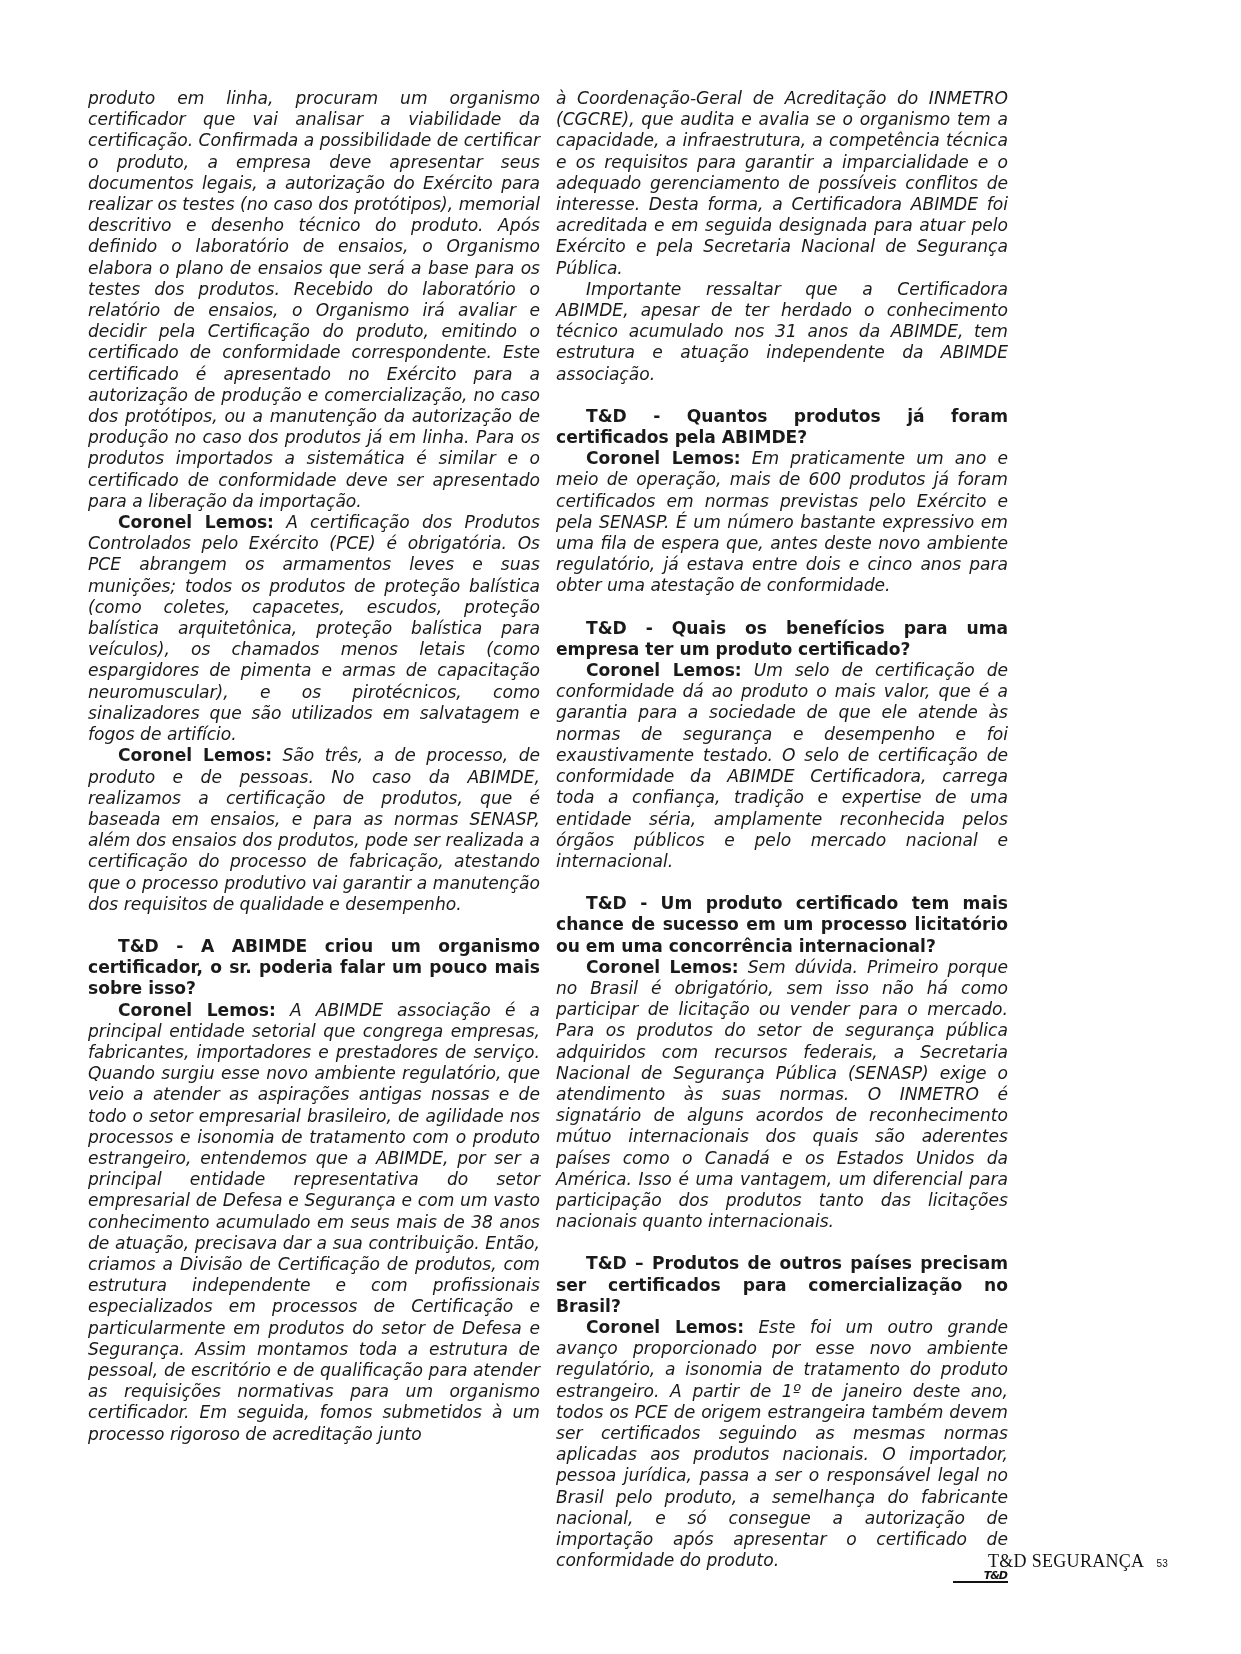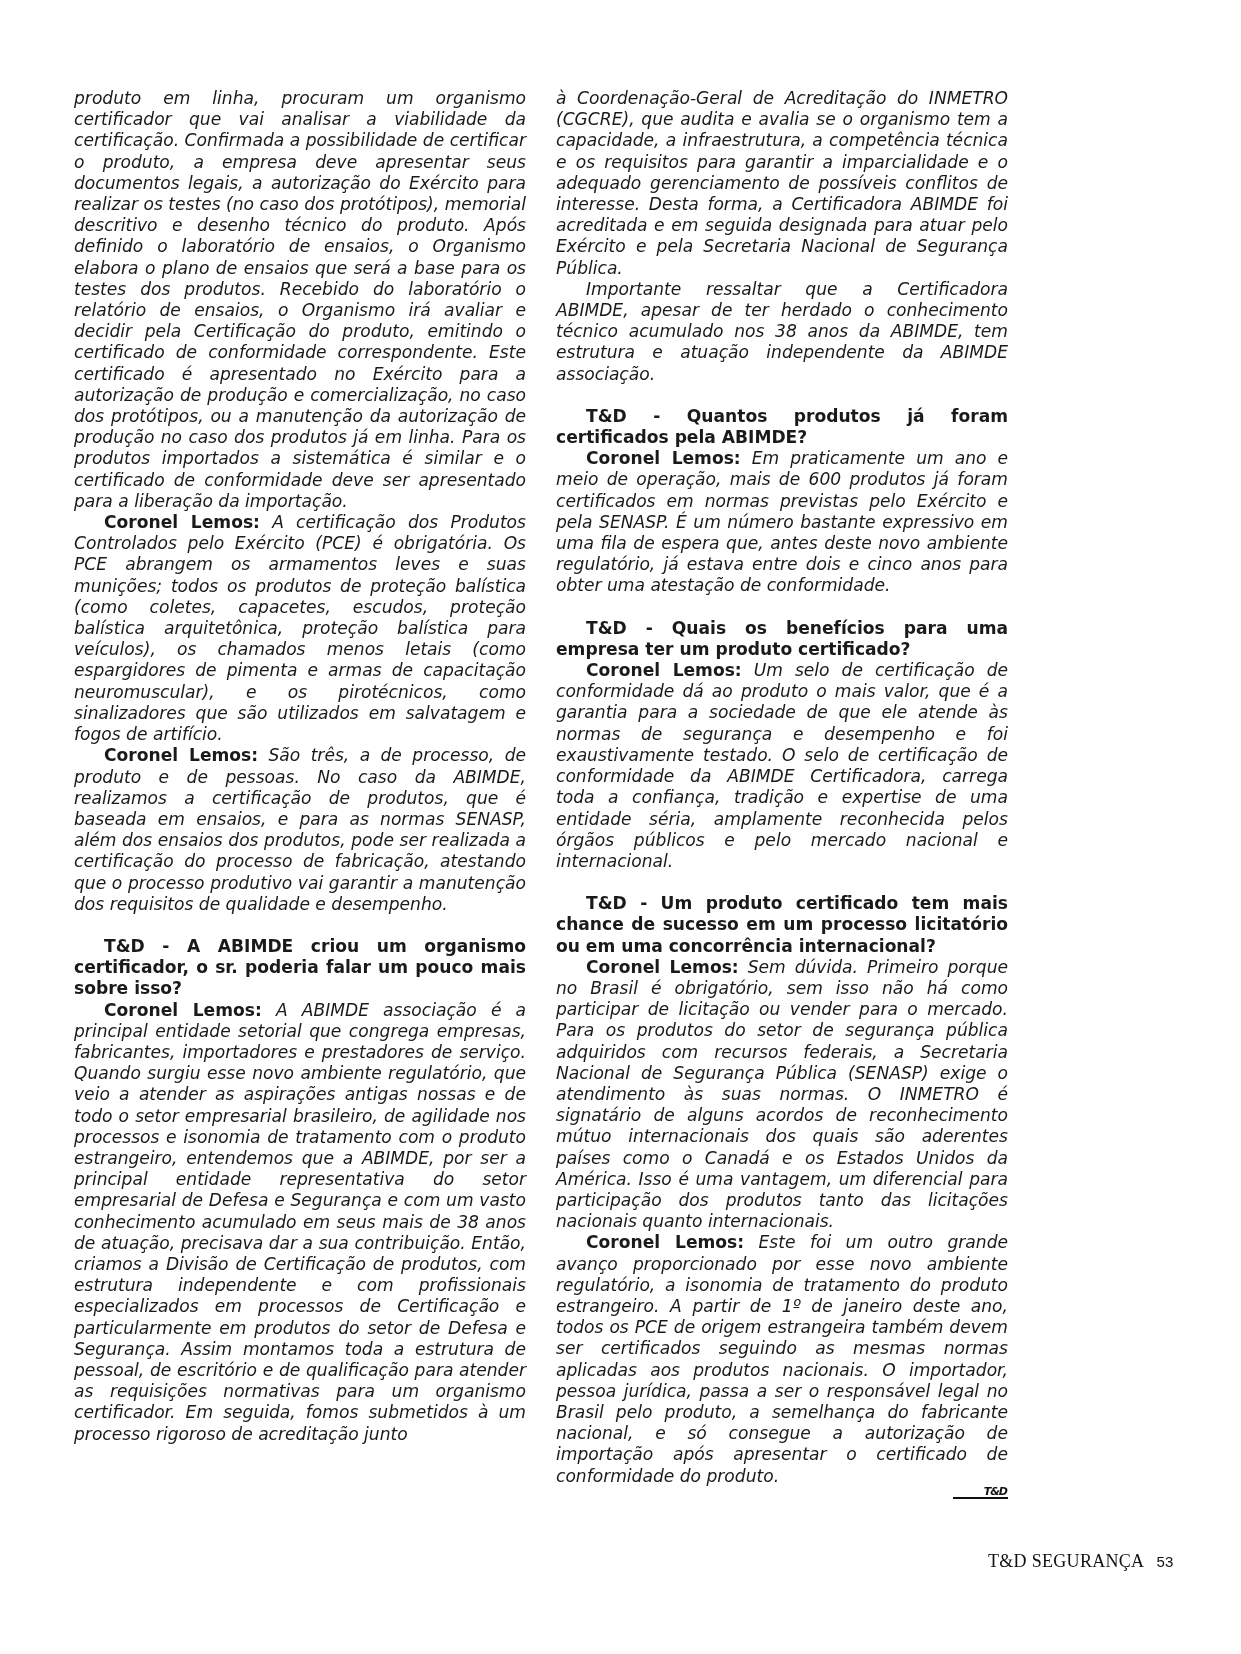--- a/index.html
+++ b/index.html
@@ -4,69 +4,70 @@
 <style>
   html, body { margin: 0; padding: 0; background: #ffffff; }
   body { width: 1241px; height: 1654px; position: relative; overflow: hidden; }
   .page { position: absolute; left: 0; top: 0; width: 1241px; height: 1654px; }
   .col {
     position: absolute; top: 88px; width: 452px;
     font-family: "DejaVu Sans", sans-serif;
     font-size: 17.1px; line-height: 21.2px; color: #1a1a1a;
     text-align: justify; hyphens: manual;
   }
-  .col-left { left: 74px; }
+  .col-left { left: 88px; }
   .col-right { left: 556px; }
   .p { margin: 0; font-style: italic; text-indent: 0; }
   .p.indent { text-indent: 30px; }
   .q { margin: 21px 0 0 0; font-weight: bold; text-indent: 30px; font-style: normal; }
   .a { margin: 0; font-style: italic; text-indent: 30px; }
   .speaker { font-weight: bold; font-style: normal; }
   .end-mark {
     display: inline-block; float: right; margin-top: 20px;
     font-family: "DejaVu Sans", sans-serif; font-weight: bold;
     font-size: 11px; letter-spacing: -1px; color: #111;
     border-bottom: 2px solid #111; line-height: 11px; padding: 0 1px;
   }
   .footer {
     position: absolute; top: 1551px; left: 988px;
     font-family: "Liberation Serif", serif; font-size: 18px; color: #111;
     letter-spacing: 0.3px;
   }
-  .footer .pg { font-family: "Liberation Sans", sans-serif; font-size: 15px; margin-left: 12px; }
+  .footer .pg { font-family: "Liberation Sans", sans-serif; font-size: 10px; margin-left: 12px; }
 </style>
 </head>
 <body>
 
 <div class="page">
 
   <div class="col col-left">
     <p class="p">produto em linha, procuram um organismo certificador que vai analisar a viabilidade da certificação. Confirmada a possibilidade de certificar o produto, a empresa deve apresentar seus documentos legais, a autorização do Exército para realizar os testes (no caso dos protótipos), memorial descritivo e desenho técnico do produto. Após definido o laboratório de ensaios, o Organismo elabora o plano de ensaios que será a base para os testes dos produtos. Recebido do laboratório o relatório de ensaios, o Organismo irá avaliar e decidir pela Certificação do produto, emitindo o certificado de conformidade correspondente. Este certificado é apresentado no Exército para a autorização de produção e comercialização, no caso dos protótipos, ou a manutenção da autorização de produção no caso dos produtos já em linha. Para os produtos importados a sistemática é similar e o certificado de conformidade deve ser apresentado para a liberação da importação.</p>
 
     <p class="a"><span class="speaker">Coronel Lemos:</span> <span>A certificação dos Produtos Controlados pelo Exército (PCE) é obrigatória. Os PCE abrangem os armamentos leves e suas munições; todos os produtos de proteção balística (como coletes, capacetes, escudos, proteção balística arquitetônica, proteção balística para veículos), os chamados menos letais (como espargidores de pimenta e armas de capacitação neuromuscular), e os pirotécnicos, como sinalizadores que são utilizados em salvatagem e fogos de artifício.</span></p>
 
     <p class="a"><span class="speaker">Coronel Lemos:</span> <span>São três, a de processo, de produto e de pessoas. No caso da ABIMDE, realizamos a certificação de produtos, que é baseada em ensaios, e para as normas SENASP, além dos ensaios dos produtos, pode ser realizada a certificação do processo de fabricação, atestando que o processo produtivo vai garantir a manutenção dos requisitos de qualidade e desempenho.</span></p>
 
     <p class="q">T&amp;D - A ABIMDE criou um organismo certificador, o sr. poderia falar um pouco mais sobre isso?</p>
     <p class="a"><span class="speaker">Coronel Lemos:</span> <span>A ABIMDE associação é a principal entidade setorial que congrega empresas, fabricantes, importadores e prestadores de serviço. Quando surgiu esse novo ambiente regulatório, que veio a atender as aspirações antigas nossas e de todo o setor empresarial brasileiro, de agilidade nos processos e isonomia de tratamento com o produto estrangeiro, entendemos que a ABIMDE, por ser a principal entidade representativa do setor empresarial de Defesa e Segurança e com um vasto conhecimento acumulado em seus mais de 38 anos de atuação, precisava dar a sua contribuição. Então, criamos a Divisão de Certificação de produtos, com estrutura independente e com profissionais especializados em processos de Certificação e particularmente em produtos do setor de Defesa e Segurança. Assim montamos toda a estrutura de pessoal, de escritório e de qualificação para atender as requisições normativas para um organismo certificador. Em seguida, fomos submetidos à um processo rigoroso de acreditação junto</span></p>
   </div>
 
   <div class="col col-right">
     <p class="p">à Coordenação-Geral de Acreditação do INMETRO (CGCRE), que audita e avalia se o organismo tem a capacidade, a infraestrutura, a competência técnica e os requisitos para garantir a imparcialidade e o adequado gerenciamento de possíveis conflitos de interesse. Desta forma, a Certificadora ABIMDE foi acreditada e em seguida designada para atuar pelo Exército e pela Secretaria Nacional de Segurança Pública.</p>
-    <p class="p indent">Importante ressaltar que a Certificadora ABIMDE, apesar de ter herdado o conhecimento técnico acumulado nos 38 anos da ABIMDE, tem estrutura e atuação independente da ABIMDE associação.</p>
+    <p class="p indent">Importante ressaltar que a Certificadora ABIMDE, apesar de ter herdado o conhecimento técnico acumulado nos 31 anos da ABIMDE, tem estrutura e atuação independente da ABIMDE associação.</p>
 
     <p class="q">T&amp;D - Quantos produtos já foram certificados pela ABIMDE?</p>
     <p class="a"><span class="speaker">Coronel Lemos:</span> <span>Em praticamente um ano e meio de operação, mais de 600 produtos já foram certificados em normas previstas pelo Exército e pela SENASP. É um número bastante expressivo em uma fila de espera que, antes deste novo ambiente regulatório, já estava entre dois e cinco anos para obter uma atestação de conformidade.</span></p>
 
     <p class="q">T&amp;D - Quais os benefícios para uma empresa ter um produto certificado?</p>
     <p class="a"><span class="speaker">Coronel Lemos:</span> <span>Um selo de certificação de conformidade dá ao produto o mais valor, que é a garantia para a sociedade de que ele atende às normas de segurança e desempenho e foi exaustivamente testado. O selo de certificação de conformidade da ABIMDE Certificadora, carrega toda a confiança, tradição e expertise de uma entidade séria, amplamente reconhecida pelos órgãos públicos e pelo mercado nacional e internacional.</span></p>
 
     <p class="q">T&amp;D - Um produto certificado tem mais chance de sucesso em um processo licitatório ou em uma concorrência internacional?</p>
     <p class="a"><span class="speaker">Coronel Lemos:</span> <span>Sem dúvida. Primeiro porque no Brasil é obrigatório, sem isso não há como participar de licitação ou vender para o mercado. Para os produtos do setor de segurança pública adquiridos com recursos federais, a Secretaria Nacional de Segurança Pública (SENASP) exige o atendimento às suas normas. O INMETRO é signatário de alguns acordos de reconhecimento mútuo internacionais dos quais são aderentes países como o Canadá e os Estados Unidos da América. Isso é uma vantagem, um diferencial para participação dos produtos tanto das licitações nacionais quanto internacionais.</span></p>
 
+    <p class="q">T&amp;D – Produtos de outros países precisam ser certificados para comercialização no Brasil?</p>
     <p class="a"><span class="speaker">Coronel Lemos:</span> <span>Este foi um outro grande avanço proporcionado por esse novo ambiente regulatório, a isonomia de tratamento do produto estrangeiro. A partir de 1º de janeiro deste ano, todos os PCE de origem estrangeira também devem ser certificados seguindo as mesmas normas aplicadas aos produtos nacionais. O importador, pessoa jurídica, passa a ser o responsável legal no Brasil pelo produto, a semelhança do fabricante nacional, e só consegue a autorização de importação após apresentar o certificado de conformidade do produto.</span><span class="end-mark">T&amp;D</span></p>
   </div>
 
   <div class="footer">
     <span>T&amp;D SEGURANÇA</span><span class="pg">53</span>
   </div>
 
 </div>
 
 </body></html>

